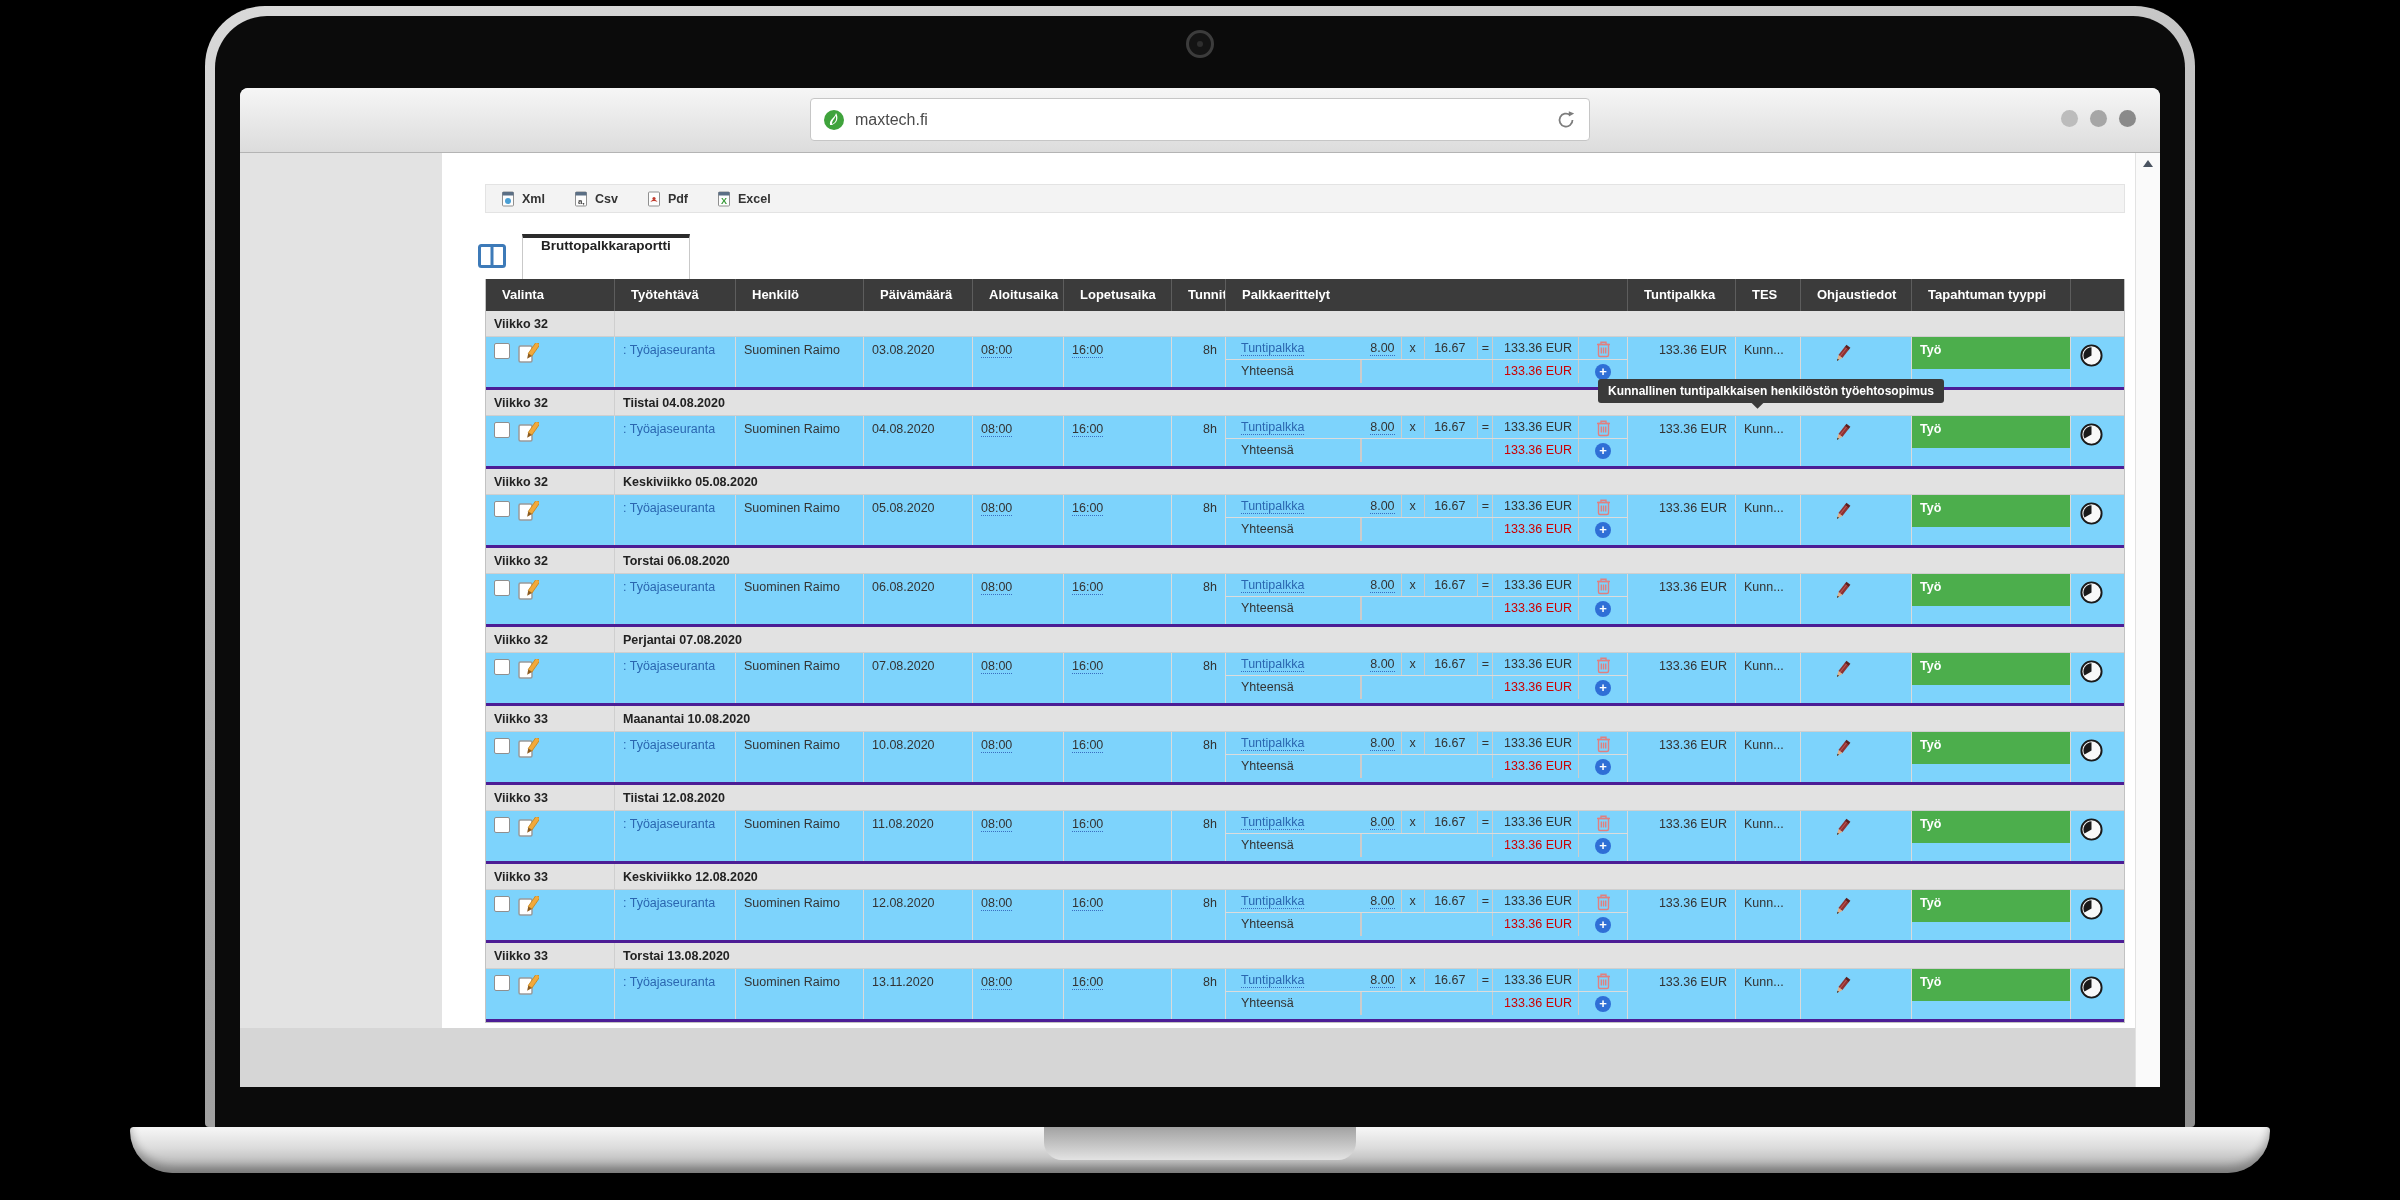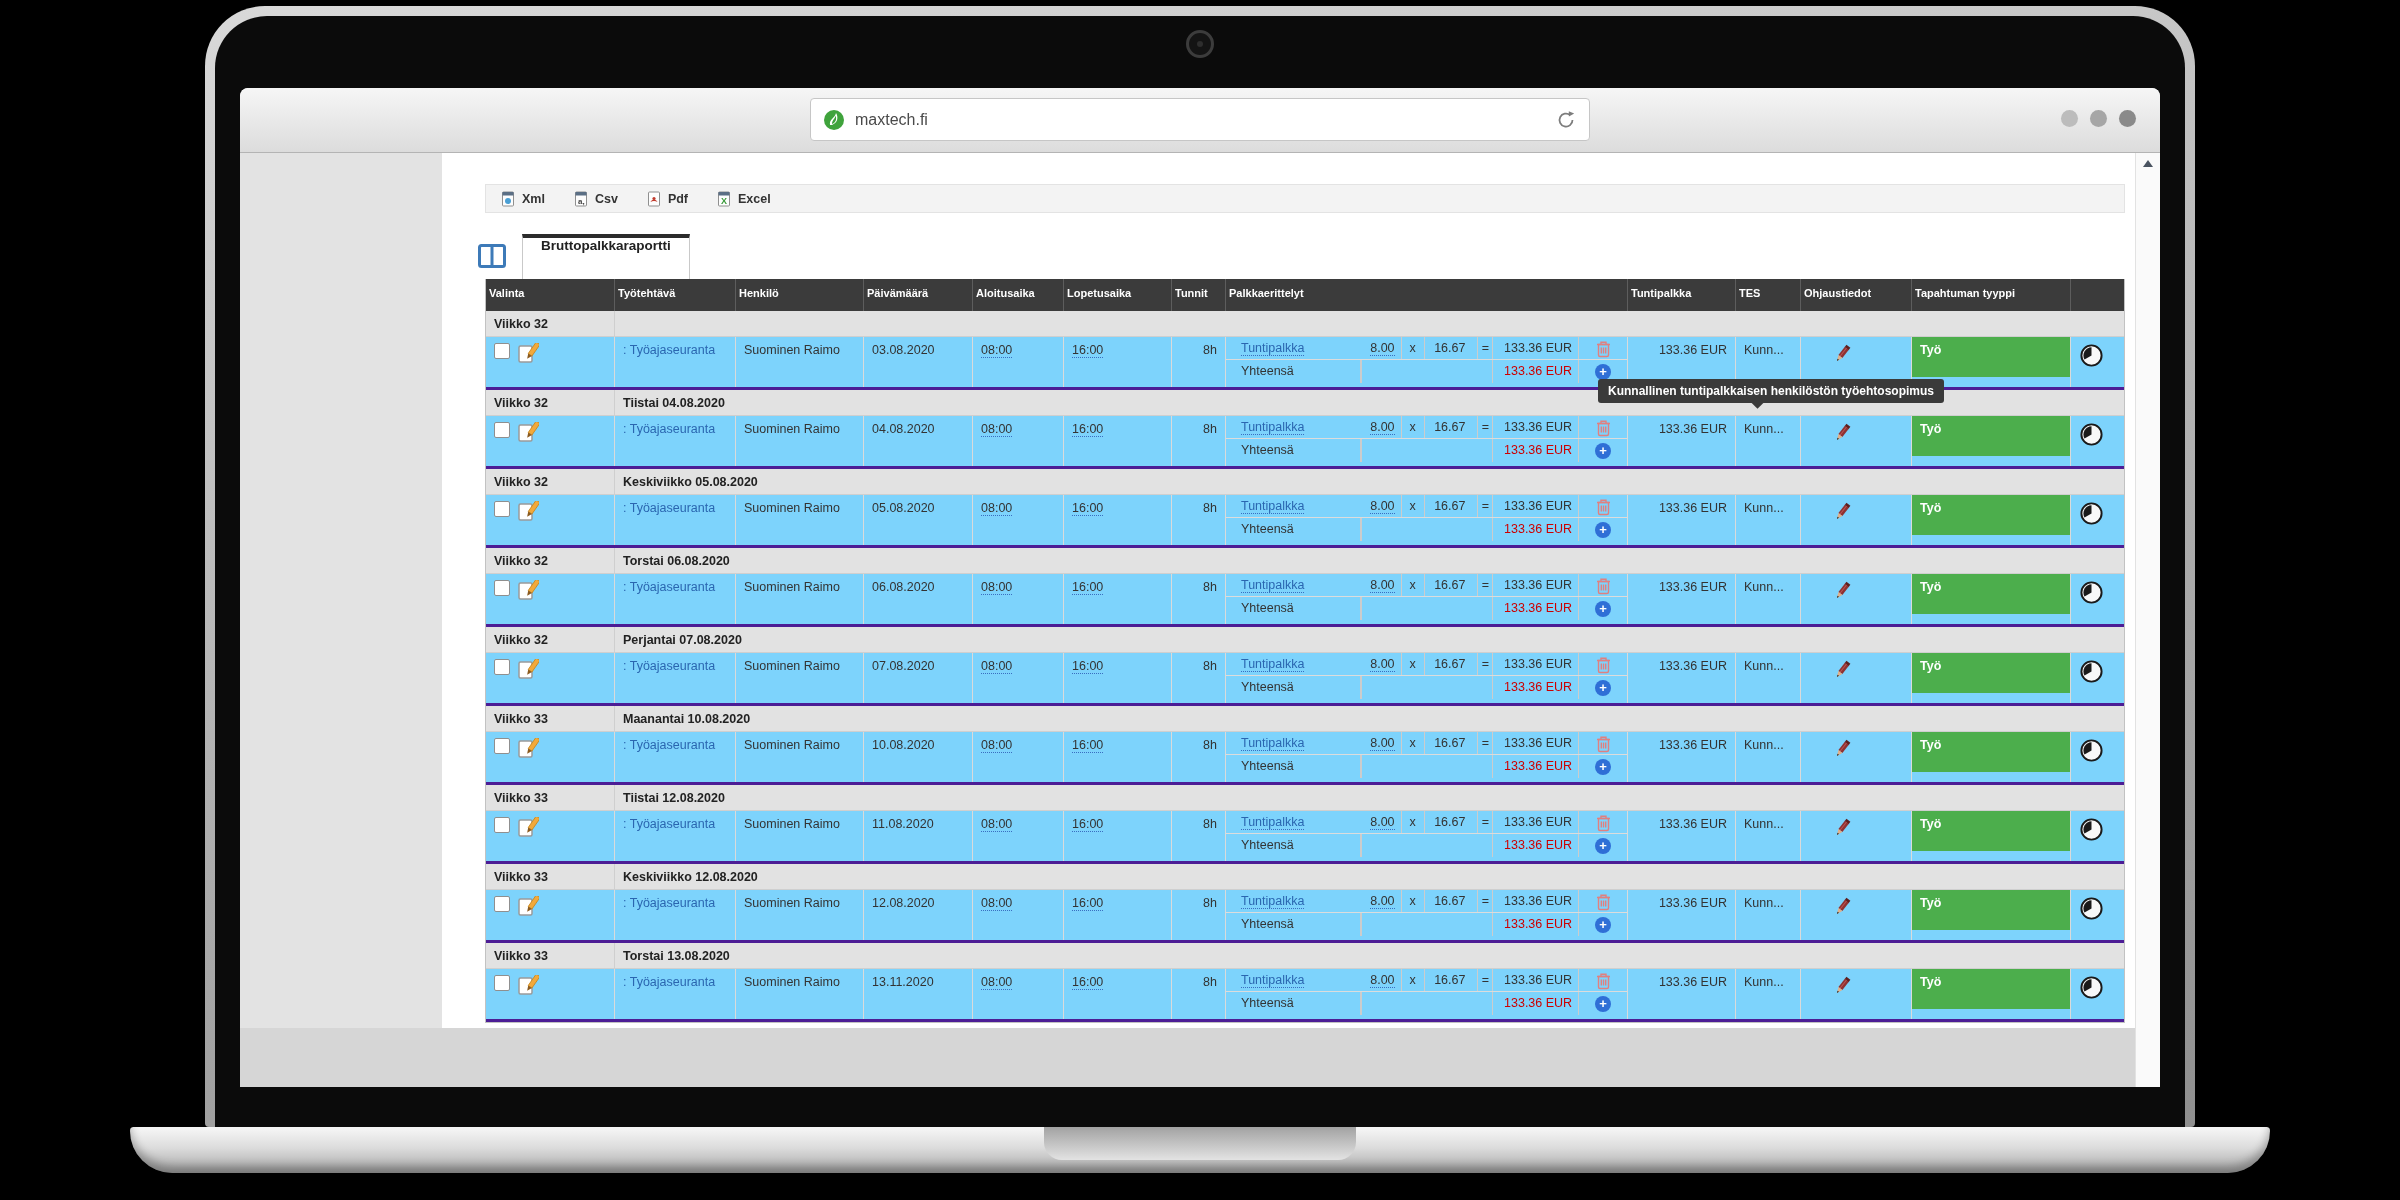--- a/index.html
+++ b/index.html
@@ -51,21 +51,21 @@
   .tabrow { position:absolute; left:238px; top:76px; height:50px; display:flex; align-items:flex-end; }
   .tab-icon { margin:0 16px 10px 0; }
   .tab { height:45px; border-top:4px solid #2b2b2b; border-left:1px solid #c9c9c9; border-right:1px solid #c9c9c9;
          background:#fff; padding:0 18px; display:flex; align-items:flex-start;
          font-size:13.5px; font-weight:bold; color:#222; }
 
   
   .table { position:absolute; left:245px; top:126px; width:1640px;
            border-left:1px solid #c2c2c2; border-right:1px solid #c2c2c2; border-bottom:1px solid #c2c2c2; }
   .thead { display:flex; background:#3b3b3b; height:32px; }
-  .th { flex:none; color:#fff; font-weight:bold; font-size:11px; padding:8px 3px 0;
+  .th { flex:none; color:#fff; font-weight:bold; font-size:13px; padding:8px 16px 0;
         border-right:1px solid #5d5d5d; white-space:nowrap; overflow:hidden; }
   .th:last-child { border-right:none;margin-top:28px; }
   .w-valinta{width:129px;} .w-tyotehtava{width:121px;} .w-henkilo{width:128px;} .w-paivamaara{width:109px;}
   .w-aloitus{width:91px;} .w-lopetus{width:108px;} .w-tunnit{width:54px;} .w-palkka{width:402px;}
   .w-brutto{width:108px;} .w-tes{width:65px;} .w-ohjaus{width:111px;} .w-tapahtuma{width:159px;} .w-tila{width:55px;}
 
   .group-row { display:flex; height:26px; background:#e2e2e2; border-bottom:1px solid #cfcfcf;
                font-size:12.5px; font-weight:bold; color:#222; }
   .gcell { padding:6px 8px 0; }
   .gcell.first { width:129px; flex:none; border-right:1px solid #cfcfcf; }
@@ -93,21 +93,21 @@
   .s-rate { width:54px; text-align:right; padding-right:12px; border-left:1px solid #ccc; height:100%; line-height:23px; }
   .s-eq   { width:15px; text-align:center; border-left:1px solid #ccc; height:100%; line-height:23px; }
   .s-total{ width:86px; text-align:right; padding-right:6px; border-left:1px solid #ccc; height:100%; line-height:23px; }
   .s-mid  { width:132px; border-left:1px solid #ccc; height:100%; }
   .sub-row.total .s-name { border-right:1px solid #ccc; height:100%; line-height:23px; width:135px; }
   .s-ico  { width:49px; text-align:center; border-left:1px solid #ccc; height:100%; display:flex; align-items:center; justify-content:center; }
   .red { color:#cc0000; }
   .plus-btn { width:16px; height:16px; border-radius:50%; background:#2f6fd6; color:#fff; font-weight:bold;
               font-size:13px; line-height:15px; text-align:center; display:block; cursor:pointer; }
 
-  .event-badge { width:100%; height:40px; background:#4cae4c; color:#fff; font-weight:bold;
+  .event-badge { width:100%; height:32px; background:#4cae4c; color:#fff; font-weight:bold;
                  font-size:12.5px; padding:6px 8px; cursor:pointer; }
   .c-tapahtuma { padding:0; }
 
   
   .tooltip { position:absolute; left:1358px; top:226px; z-index:6; background:#3a3a3a; color:#fff;
              font-size:12px; font-weight:bold; padding:5px 10px; border-radius:3px; white-space:nowrap; }
   .tooltip .nub { position:absolute; left:155px; bottom:-4px; width:9px; height:9px; background:#3a3a3a;
                   transform:rotate(45deg); display:block; }
 
   svg { display:block; }

